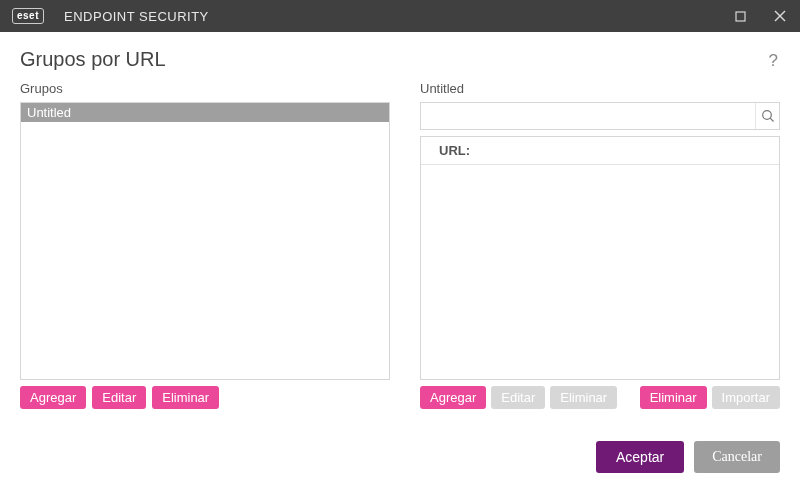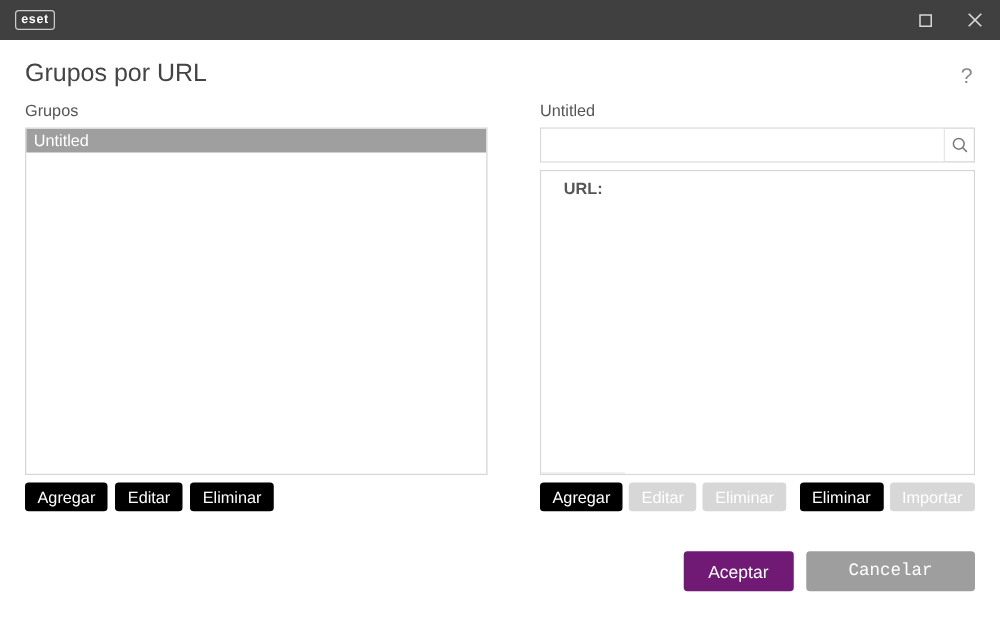--- a/index.html
+++ b/index.html
@@ -5,50 +5,51 @@
   * { box-sizing: border-box; margin: 0; padding: 0; }
   html, body { width: 800px; height: 500px; overflow: hidden; font-family: "Segoe UI", Arial, sans-serif; font-size: 13px; color: #333; background: #fff; }
   .titlebar { height: 32px; background: #404040; color: #fff; display: flex; align-items: center; padding: 0 0 0 12px; }
   .brand { display: flex; align-items: center; gap: 20px; flex: 1; font-size: 13px; letter-spacing: 0.5px; font-weight: 400; color: #e8e8e8; font-family: Arial, sans-serif; }
   .brand-eset { border: 1px solid #ccc; border-radius: 3px; padding: 0 4px; font-size: 10px; font-weight: bold; color: #fff; line-height: 14px; display:inline-block;}
   .win-controls { display: flex; }
   .win-btn { width: 40px; height: 32px; display: flex; align-items: center; justify-content: center; cursor: pointer; }
   .header-row { display: flex; align-items: flex-end; padding: 16px 20px 10px 20px; }
   .page-title { font-size: 20px; color: #444; font-weight: 400; flex: 1; }
   .help-icon { color: #888; font-size: 17px; cursor: pointer; padding: 0 2px; }
-  .content { display: flex; gap: 42px; padding: 0 20px 10px 20px; height: 338px; }
+  .content { display: flex; gap: 30px; padding: 0 20px 10px 20px; height: 338px; }
   .pane { display: flex; flex-direction: column; }
   .pane.left { width: 370px; }
   .pane.right { flex: 1; }
   .pane-label { color: #555; font-size: 13px; margin-bottom: 6px; }
   .listbox { flex: 1; border: 1px solid #d6d6d6; background: #fff; overflow: hidden; }
   .list-item { padding: 2px 6px; color: #fff; font-size: 13px; cursor: default; }
   .list-item.selected { background: #9f9f9f; }
   .searchbar { display: flex; border: 1px solid #d6d6d6; height: 28px; margin-bottom: 6px; }
   .searchbar input { flex: 1; border: none; outline: none; padding: 0 8px; font-size: 13px; background: #fff; }
   .searchbar .sicon { width: 24px; display: flex; align-items: center; justify-content: center; border-left: 1px solid #e6e6e6; cursor: pointer; }
-  .right-list { flex: 1; border: 1px solid #d6d6d6; display: flex; overflow: hidden; justify-content: flex-end; }
+  .right-list { flex: 1; border: 1px solid #d6d6d6; display: flex; flex-direction: column; overflow: hidden; justify-content: flex-end; }
   .col-header { border-bottom: 1px solid #e4e4e4; padding: 6px 18px; font-weight: 600; color: #555; font-size: 13px; cursor: pointer; background:#fff;}
   .right-body { flex: 1; background: #fff; }
   .btn-row { display: flex; gap: 6px; padding-top: 6px; }
   .btn-row.right { gap: 5px; }
-  .btn { background: #000000; color: #fff; border: none; border-radius: 3px; padding: 4px 10px; font-size: 13px; cursor: pointer; font-family: inherit; }
+  .btn { background: #ec4899; color: #fff; border: none; border-radius: 3px; padding: 4px 10px; font-size: 13px; cursor: pointer; font-family: inherit; }
   .btn.disabled { background: #d7d7d7; color: #fff; cursor: default; }
   .footer { display: flex; justify-content: flex-end; gap: 10px; padding: 22px 20px 20px 20px; }
   .btn-primary { background: #701a75; color: #fff; border: none; border-radius: 3px; padding: 8px 20px; font-size: 14px; cursor: pointer; font-family: inherit; }
-  .btn-secondary { background: #9e9e9e; color: #fff; border: none; border-radius: 3px; padding: 8px 34px; font-size: 14px; cursor: pointer; font-family: Liberation Mono, monospace; }
+  .btn-secondary { background: #9e9e9e; color: #fff; border: none; border-radius: 3px; padding: 8px 18px; font-size: 14px; cursor: pointer; font-family: Liberation Serif, serif; }
   svg { display: block; }
   .push-right { margin-left: auto; }
 </style>
 </head>
 <body>
 
 <div class="titlebar">
   <div class="brand">
     <span class="brand-eset">eset</span>
+    <span>ENDPOINT SECURITY</span>
   </div>
   <div class="win-controls">
     <div class="win-btn">
       <svg width="11" height="11" viewBox="0 0 11 11">
           <rect x="1" y="1" width="9" height="9" fill="none" stroke="#d8d8d8" stroke-width="1.2"></rect>
         </svg>
     </div>
     <div class="win-btn">
       <svg width="12" height="12" viewBox="0 0 12 12">
           <line x1="1" y1="1" x2="11" y2="11" stroke="#d8d8d8" stroke-width="1.4"></line>

